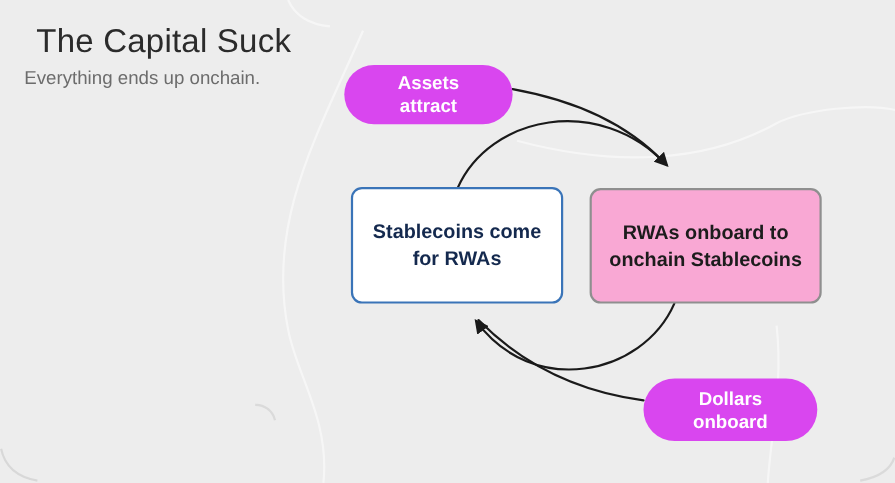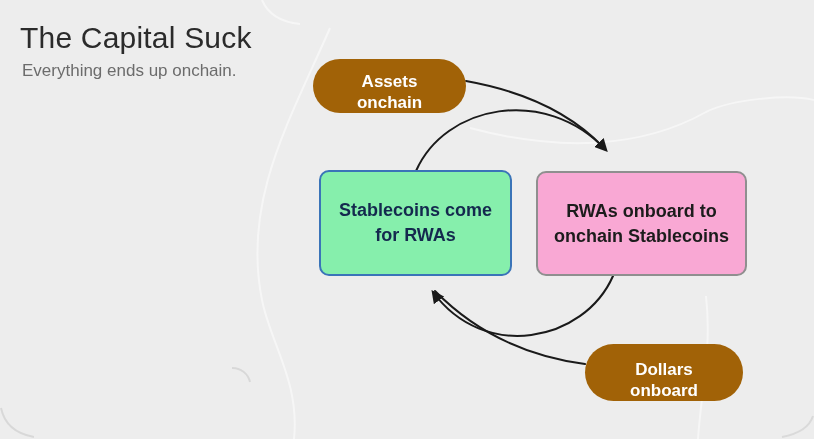--- a/index.html
+++ b/index.html
@@ -6,53 +6,53 @@
   html, body { width: 814px; height: 439px; }
   body {
     font-family: "Liberation Sans", "DejaVu Sans", sans-serif;
     background: #ededed;
     position: relative;
     overflow: hidden;
   }
   .canvas { position: absolute; inset: 0; width: 814px; height: 439px; }
 
   .title {
-    position: absolute; left: 20px; top: 21px;
+    position: absolute; left: 33px; top: 21px;
     font-size: 30px; font-weight: 500; color: #2b2b2b;
     letter-spacing: 0.2px; white-space: nowrap;
   }
   .subtitle {
     position: absolute; left: 22px; top: 61px;
     font-size: 17px; font-weight: 400; color: #6c6c6c;
     white-space: nowrap;
   }
 
   .pill {
     position: absolute;
-    background: #a16207; color: #ffffff;
+    background: #d946ef; color: #ffffff;
     border-radius: 29px;
     display: flex; flex-direction: column;
-    align-items: center; justify-content: flex-end;
+    align-items: center; justify-content: center;
     font-weight: 700; font-size: 17px; line-height: 21px;
     text-align: center; z-index: 3;
   }
   .pill-assets { left: 313px; top: 59px; width: 153px; height: 54px; }
   .pill-dollars { left: 585px; top: 344px; width: 158px; height: 57px; }
 
   .node {
     position: absolute;
     border-radius: 10px;
     display: flex; flex-direction: column;
     align-items: center; justify-content: center;
     font-weight: 700; font-size: 18px; line-height: 25px;
     text-align: center; z-index: 2;
   }
   .node-blue {
     left: 319px; top: 170px; width: 193px; height: 106px;
-    background: #86efac; border: 2px solid #3a74b8; color: #14294e;
+    background: #ffffff; border: 2px solid #3a74b8; color: #14294e;
   }
   .node-gray {
     left: 536px; top: 171px; width: 211px; height: 105px;
     background: #f9a8d4; border: 2px solid #8f8f8f; color: #1c1c1c;
   }
 
   svg.arrows, svg.texture { position: absolute; left: 0; top: 0; pointer-events: none; }
   svg.texture { z-index: 0; }
   svg.arrows { z-index: 1; }
 </style>
@@ -87,21 +87,21 @@
       <path d="M 613 276 C 584 342 484 362 433 292" marker-end="url(#ah)"></path>
       <path d="M 585 364 Q 495 352 435 291"></path>
     </g>
   </svg>
 
   <div class="title">The Capital Suck</div>
   <div class="subtitle">Everything ends up onchain.</div>
 
   <div class="pill pill-assets">
     <span>Assets</span>
-    <span>onchain</span>
+    <span>attract</span>
   </div>
   <div class="pill pill-dollars">
     <span>Dollars</span>
     <span>onboard</span>
   </div>
 
   <div class="node node-blue">
     <span>Stablecoins come</span>
     <span>for RWAs</span>
   </div>

